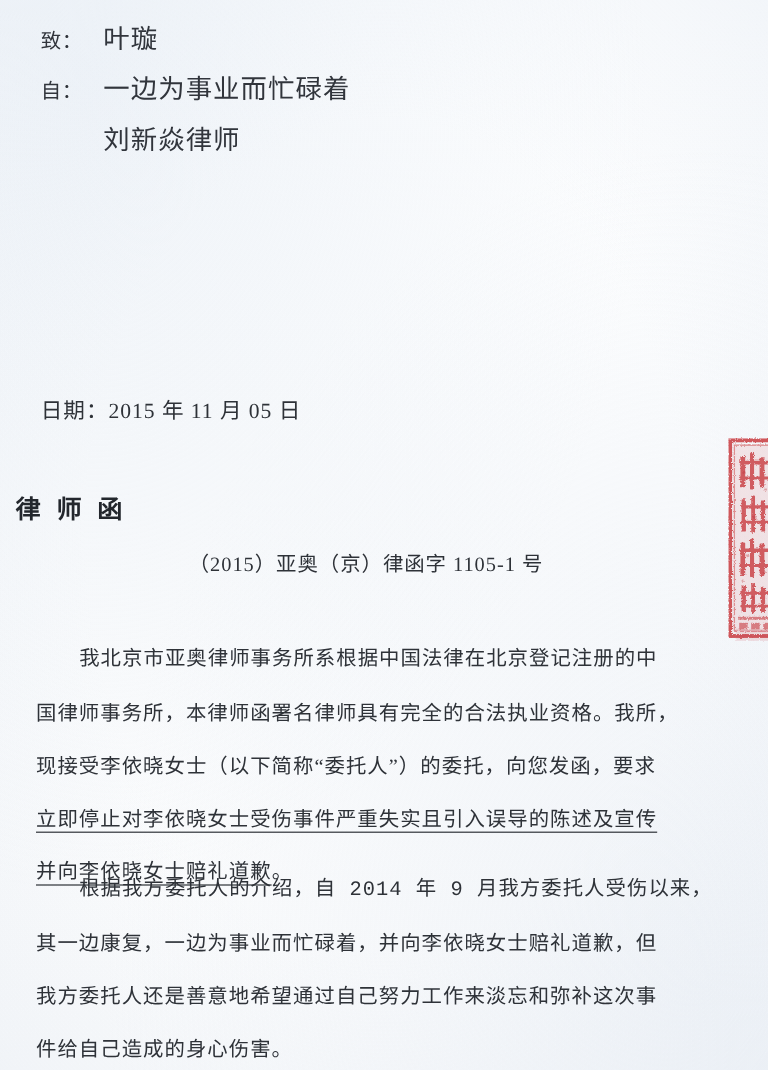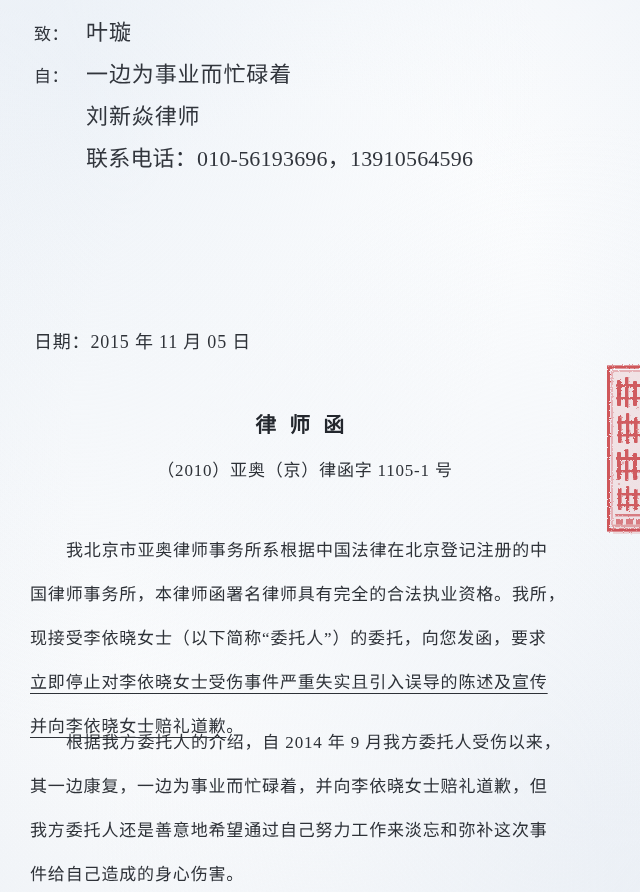--- a/index.html
+++ b/index.html
@@ -109,21 +109,21 @@
     color: #2e3238;
     white-space: nowrap;
   }
 
   
   .doc-title {
     position: absolute;
     left: 0;
     top: 408px;
     width: 600px;
-    text-align: center;
+    text-align: left;
     font-size: 21px;
     font-weight: bold;
     letter-spacing: 13px;
     text-indent: 13px;
     color: #23272d;
     font-family: "Liberation Serif", "DejaVu Serif", serif;
   }
   .doc-number {
     position: absolute;
     left: 0;
@@ -146,20 +146,21 @@
     line-height: 44px;
     color: #2e3238;
   }
   .body-para .ln {
     display: block;
     height: 44px;
     white-space: nowrap;
   }
   .indent {
     padding-left: 36px;
+    font-family: Liberation Mono, monospace;
   }
   .u {
     text-decoration: underline;
     text-underline-offset: 5px;
     text-decoration-thickness: 1px;
     margin-top: 32px;
   }
 
   #para-1 { top: 529px; }
   #para-2 { top: 721px; }
@@ -194,34 +195,30 @@
       <div class="meta-row">
         <span class="meta-label">自：</span>
         <span class="meta-value">一边为事业而忙碌着</span>
       </div>
 
       <div class="meta-row">
         <span class="meta-label"></span>
         <span class="meta-value">刘新焱律师</span>
       </div>
 
-      <div class="meta-row">
-        <span class="meta-label"></span>
-        <span class="meta-value num">联系电话：010-56193696，13910564596</span>
-      </div>
 
     </div>
 
     <div class="subject">
     </div>
 
     <div class="date-line">日期：2015 年 11 月 05 日</div>
 
     <div class="doc-title">律师函</div>
-    <div class="doc-number">（2010）亚奥（京）律函字 1105-1 号</div>
+    <div class="doc-number">（2015）亚奥（京）律函字 1105-1 号</div>
 
     <div class="body-para" id="para-1">
       <span class="ln indent">我北京市亚奥律师事务所系根据中国法律在北京登记注册的中</span>
       <span class="ln">国律师事务所，本律师函署名律师具有完全的合法执业资格。我所，</span>
       <span class="ln">现接受李依晓女士（以下简称“委托人”）的委托，向您发函，要求</span>
       <span class="ln"><span class="u">立即停止对李依晓女士受伤事件严重失实且引入误导的陈述及宣传</span></span>
       <span class="ln"><span class="u">并向李依晓女士赔礼道歉</span><span>。</span></span>
     </div>
 
     <div class="body-para" id="para-2">

